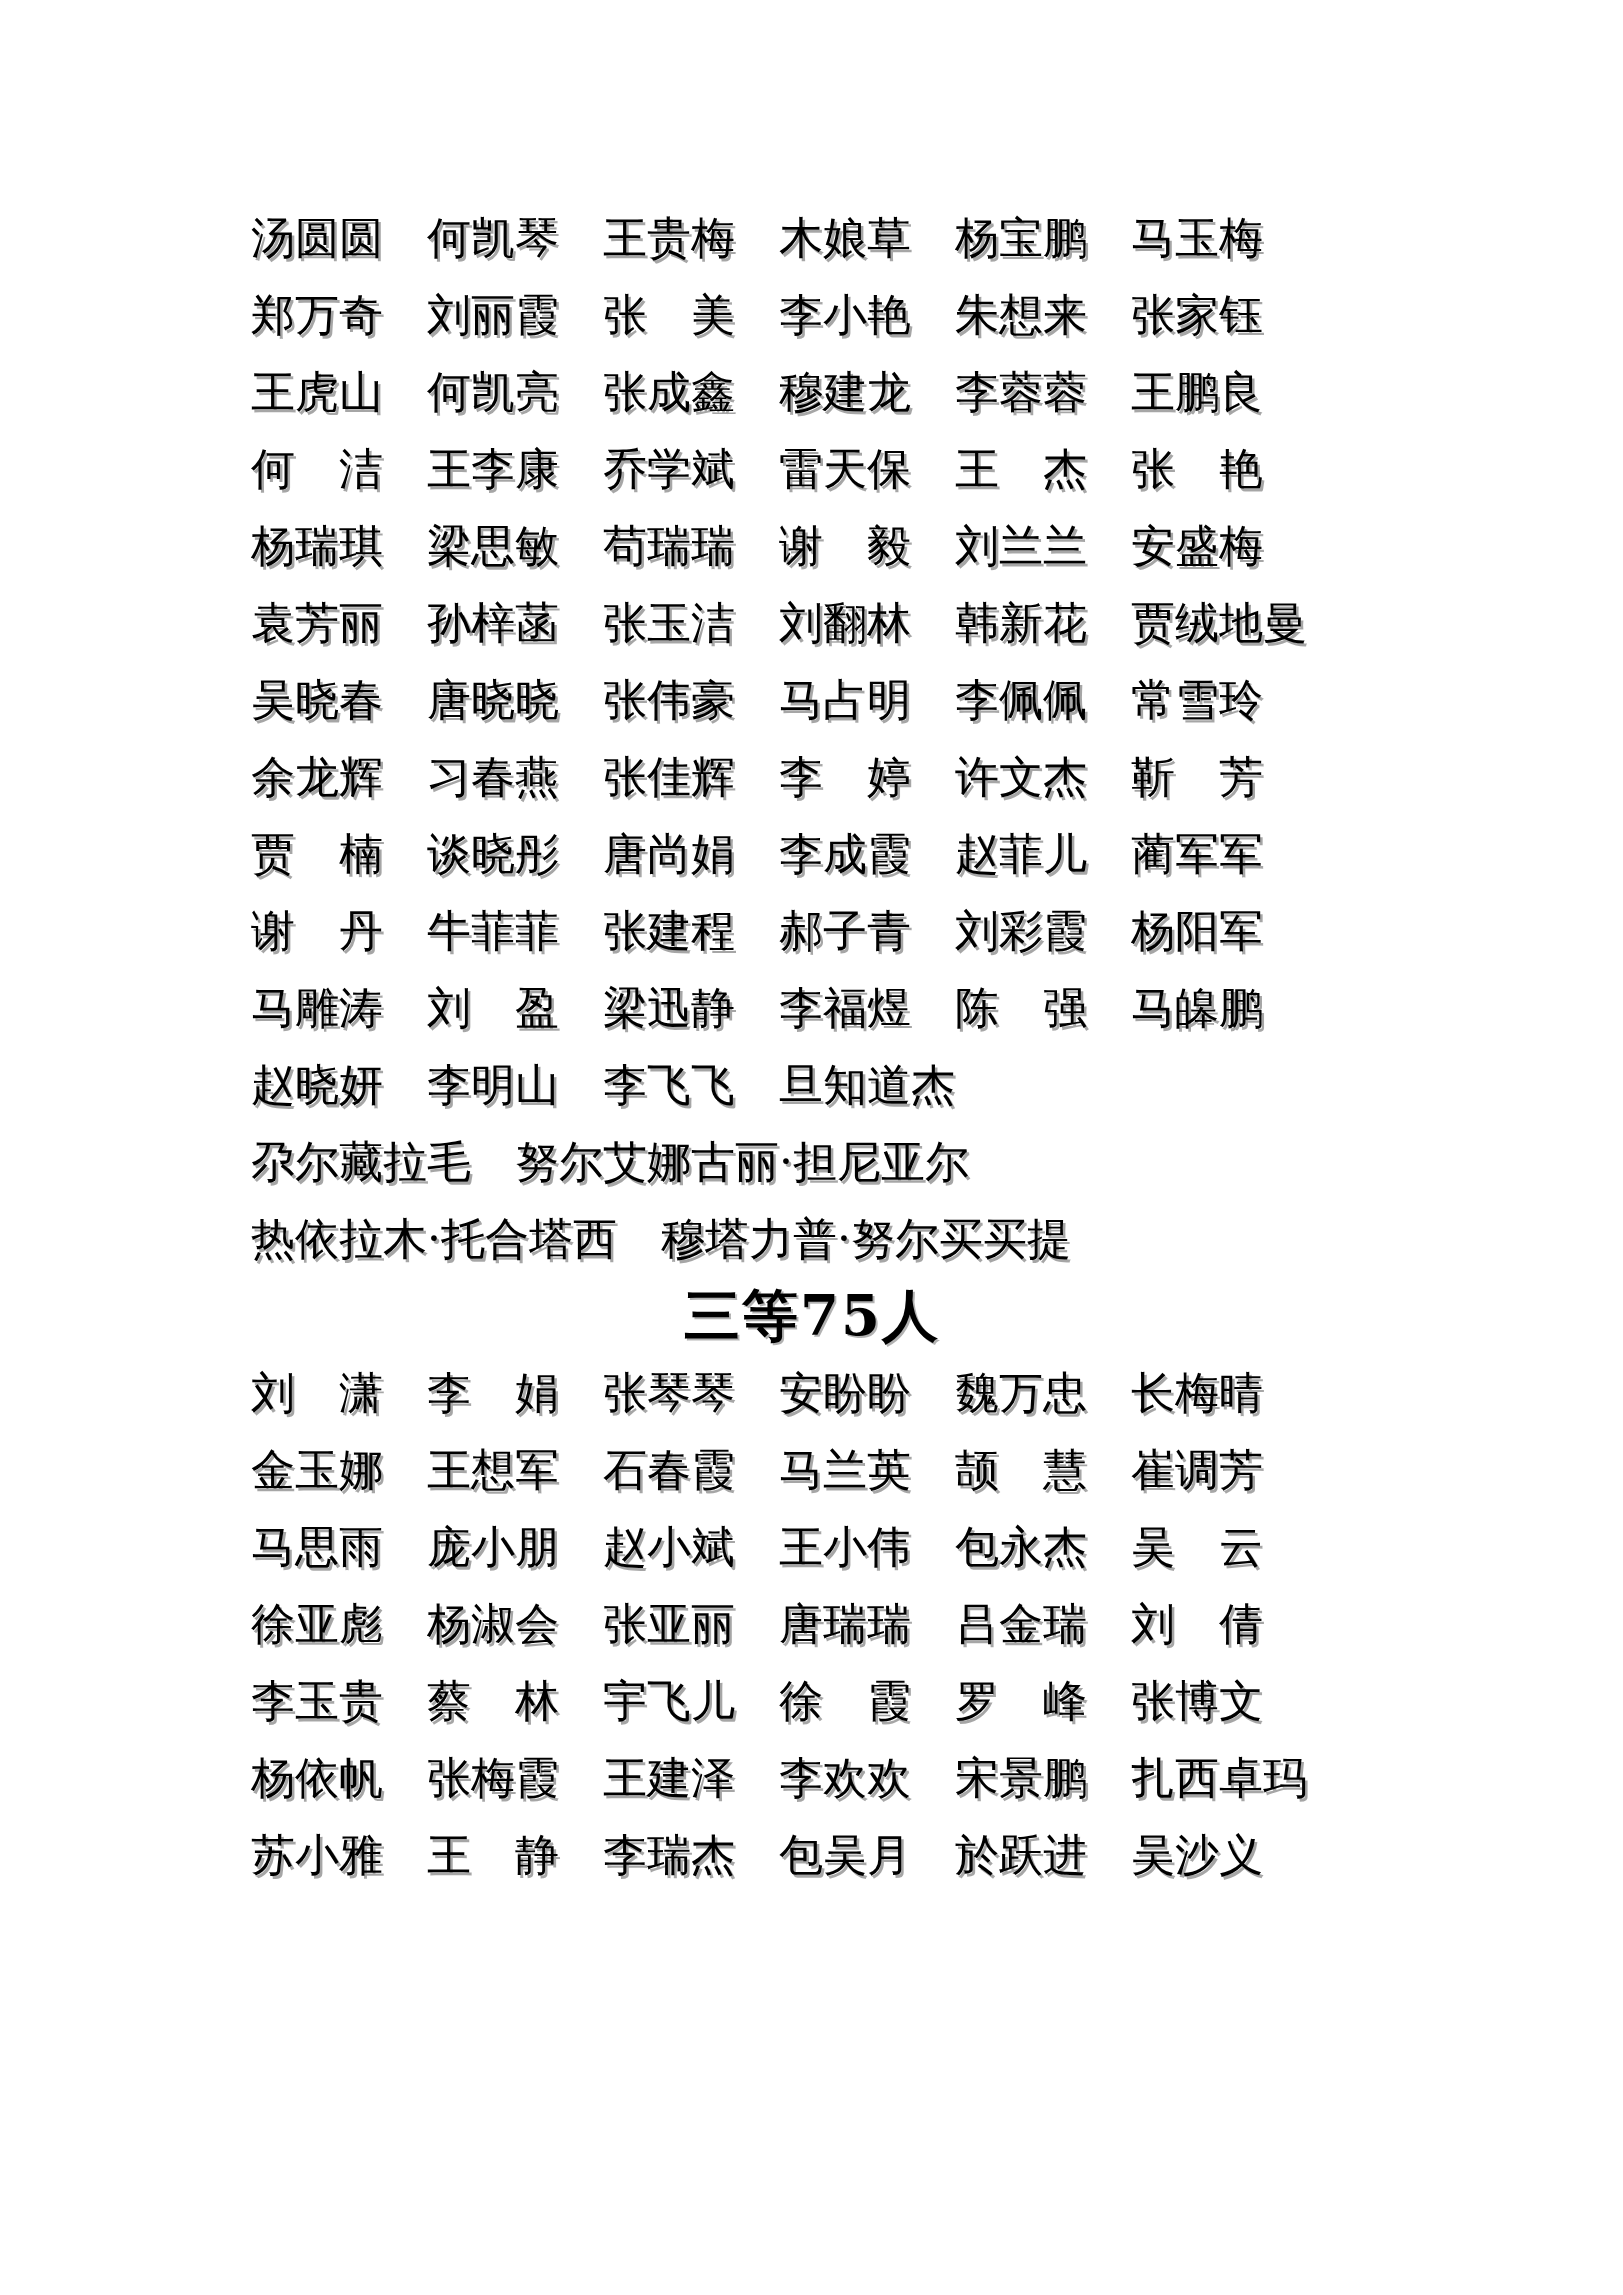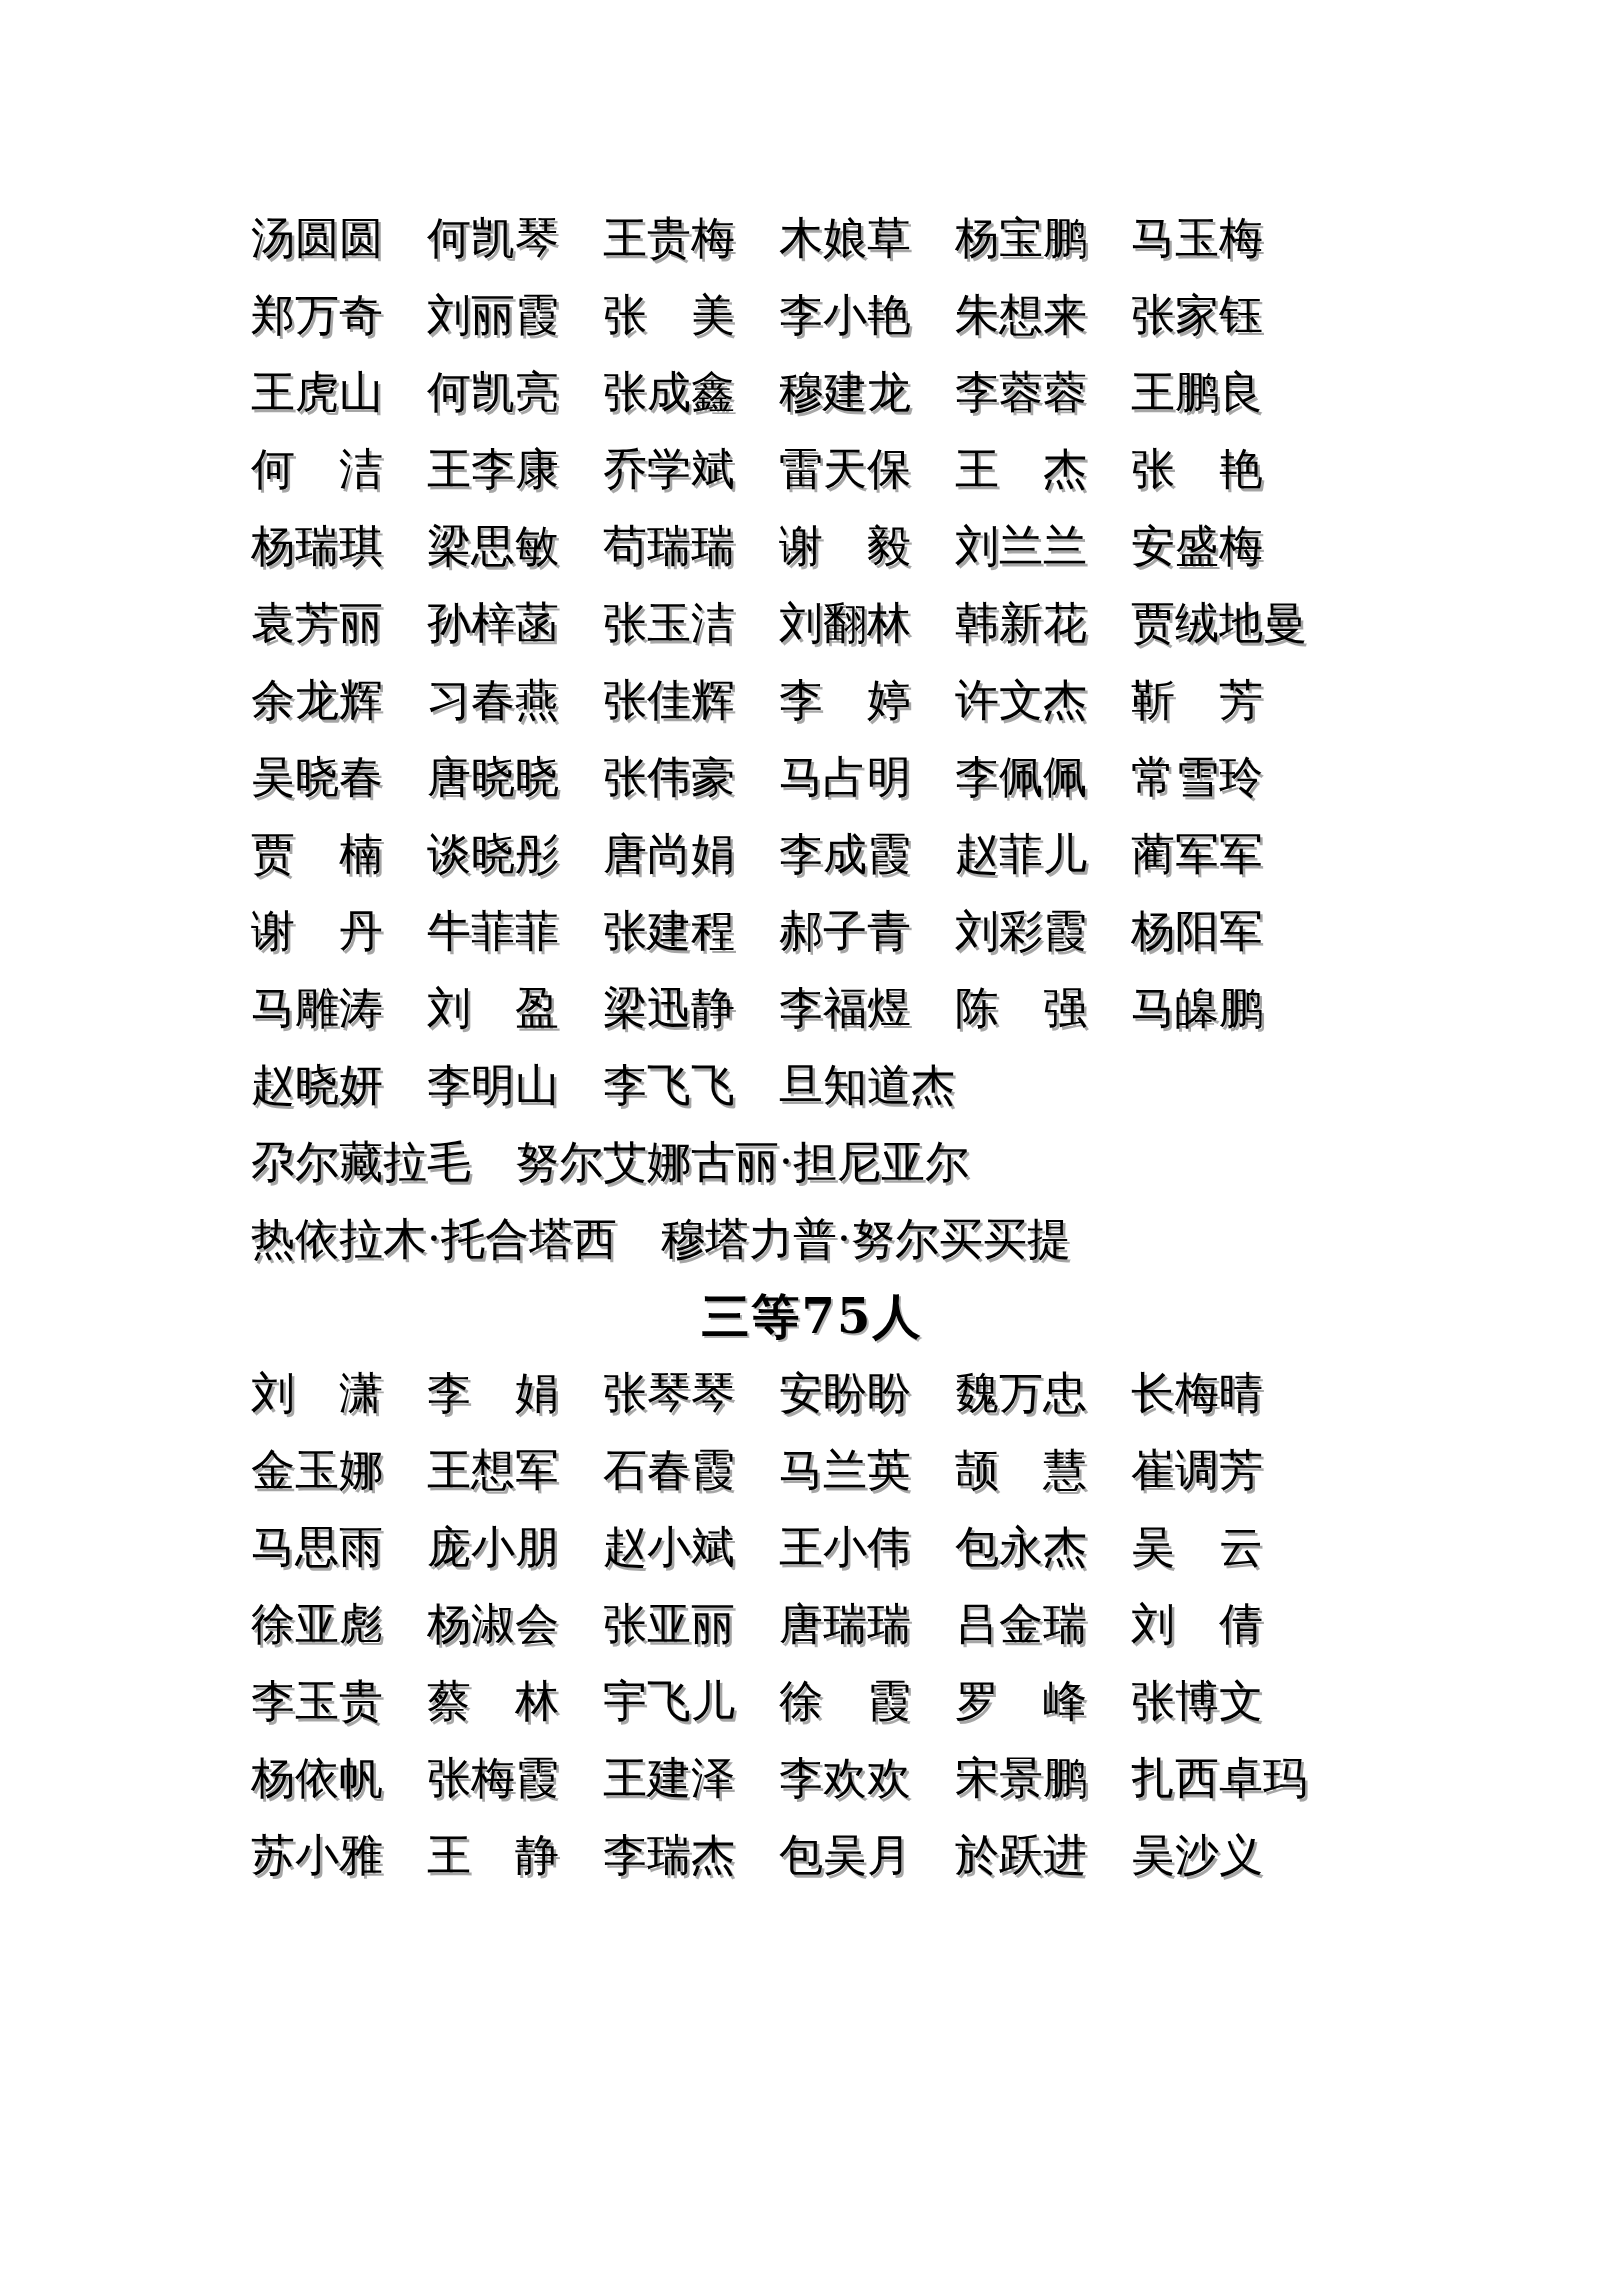--- a/index.html
+++ b/index.html
@@ -33,40 +33,40 @@
   }
   .person-name {
     white-space: pre;
     flex: 0 0 auto;
   }
   .section-heading {
     height: 77px;
     display: flex;
     align-items: center;
     justify-content: center;
-    font-size: 48px;
+    font-size: 56px;
     font-weight: bold;
     letter-spacing: 2px;
     text-shadow: 2px 2px 0 rgba(0,0,0,0.3);
   }
 </style>
 </head>
 <body>
 
 <div class="page">
   <div class="content">
     <div id="list-part1">
         <div class="name-row"><span class="person-name">汤圆圆</span><span class="person-name">何凯琴</span><span class="person-name">王贵梅</span><span class="person-name">木娘草</span><span class="person-name">杨宝鹏</span><span class="person-name">马玉梅</span></div>
         <div class="name-row"><span class="person-name">郑万奇</span><span class="person-name">刘丽霞</span><span class="person-name">张　美</span><span class="person-name">李小艳</span><span class="person-name">朱想来</span><span class="person-name">张家钰</span></div>
         <div class="name-row"><span class="person-name">王虎山</span><span class="person-name">何凯亮</span><span class="person-name">张成鑫</span><span class="person-name">穆建龙</span><span class="person-name">李蓉蓉</span><span class="person-name">王鹏良</span></div>
         <div class="name-row"><span class="person-name">何　洁</span><span class="person-name">王李康</span><span class="person-name">乔学斌</span><span class="person-name">雷天保</span><span class="person-name">王　杰</span><span class="person-name">张　艳</span></div>
         <div class="name-row"><span class="person-name">杨瑞琪</span><span class="person-name">梁思敏</span><span class="person-name">苟瑞瑞</span><span class="person-name">谢　毅</span><span class="person-name">刘兰兰</span><span class="person-name">安盛梅</span></div>
         <div class="name-row"><span class="person-name">袁芳丽</span><span class="person-name">孙梓菡</span><span class="person-name">张玉洁</span><span class="person-name">刘翻林</span><span class="person-name">韩新花</span><span class="person-name">贾绒地曼</span></div>
+        <div class="name-row"><span class="person-name">吴晓春</span><span class="person-name">唐晓晓</span><span class="person-name">张伟豪</span><span class="person-name">马占明</span><span class="person-name">李佩佩</span><span class="person-name">常雪玲</span></div>
         <div class="name-row"><span class="person-name">余龙辉</span><span class="person-name">习春燕</span><span class="person-name">张佳辉</span><span class="person-name">李　婷</span><span class="person-name">许文杰</span><span class="person-name">靳　芳</span></div>
-        <div class="name-row"><span class="person-name">吴晓春</span><span class="person-name">唐晓晓</span><span class="person-name">张伟豪</span><span class="person-name">马占明</span><span class="person-name">李佩佩</span><span class="person-name">常雪玲</span></div>
         <div class="name-row"><span class="person-name">贾　楠</span><span class="person-name">谈晓彤</span><span class="person-name">唐尚娟</span><span class="person-name">李成霞</span><span class="person-name">赵菲儿</span><span class="person-name">蔺军军</span></div>
         <div class="name-row"><span class="person-name">谢　丹</span><span class="person-name">牛菲菲</span><span class="person-name">张建程</span><span class="person-name">郝子青</span><span class="person-name">刘彩霞</span><span class="person-name">杨阳军</span></div>
         <div class="name-row"><span class="person-name">马雕涛</span><span class="person-name">刘　盈</span><span class="person-name">梁迅静</span><span class="person-name">李福煜</span><span class="person-name">陈　强</span><span class="person-name">马皞鹏</span></div>
         <div class="name-row"><span class="person-name">赵晓妍</span><span class="person-name">李明山</span><span class="person-name">李飞飞</span><span class="person-name">旦知道杰</span></div>
         <div class="name-row"><span class="person-name">尕尔藏拉毛</span><span class="person-name">努尔艾娜古丽·担尼亚尔</span></div>
         <div class="name-row"><span class="person-name">热依拉木·托合塔西</span><span class="person-name">穆塔力普·努尔买买提</span></div>
       </div>
     <div class="section-heading">三等75人</div>
     <div id="list-part2">
         <div class="name-row"><span class="person-name">刘　潇</span><span class="person-name">李　娟</span><span class="person-name">张琴琴</span><span class="person-name">安盼盼</span><span class="person-name">魏万忠</span><span class="person-name">长梅晴</span></div>

